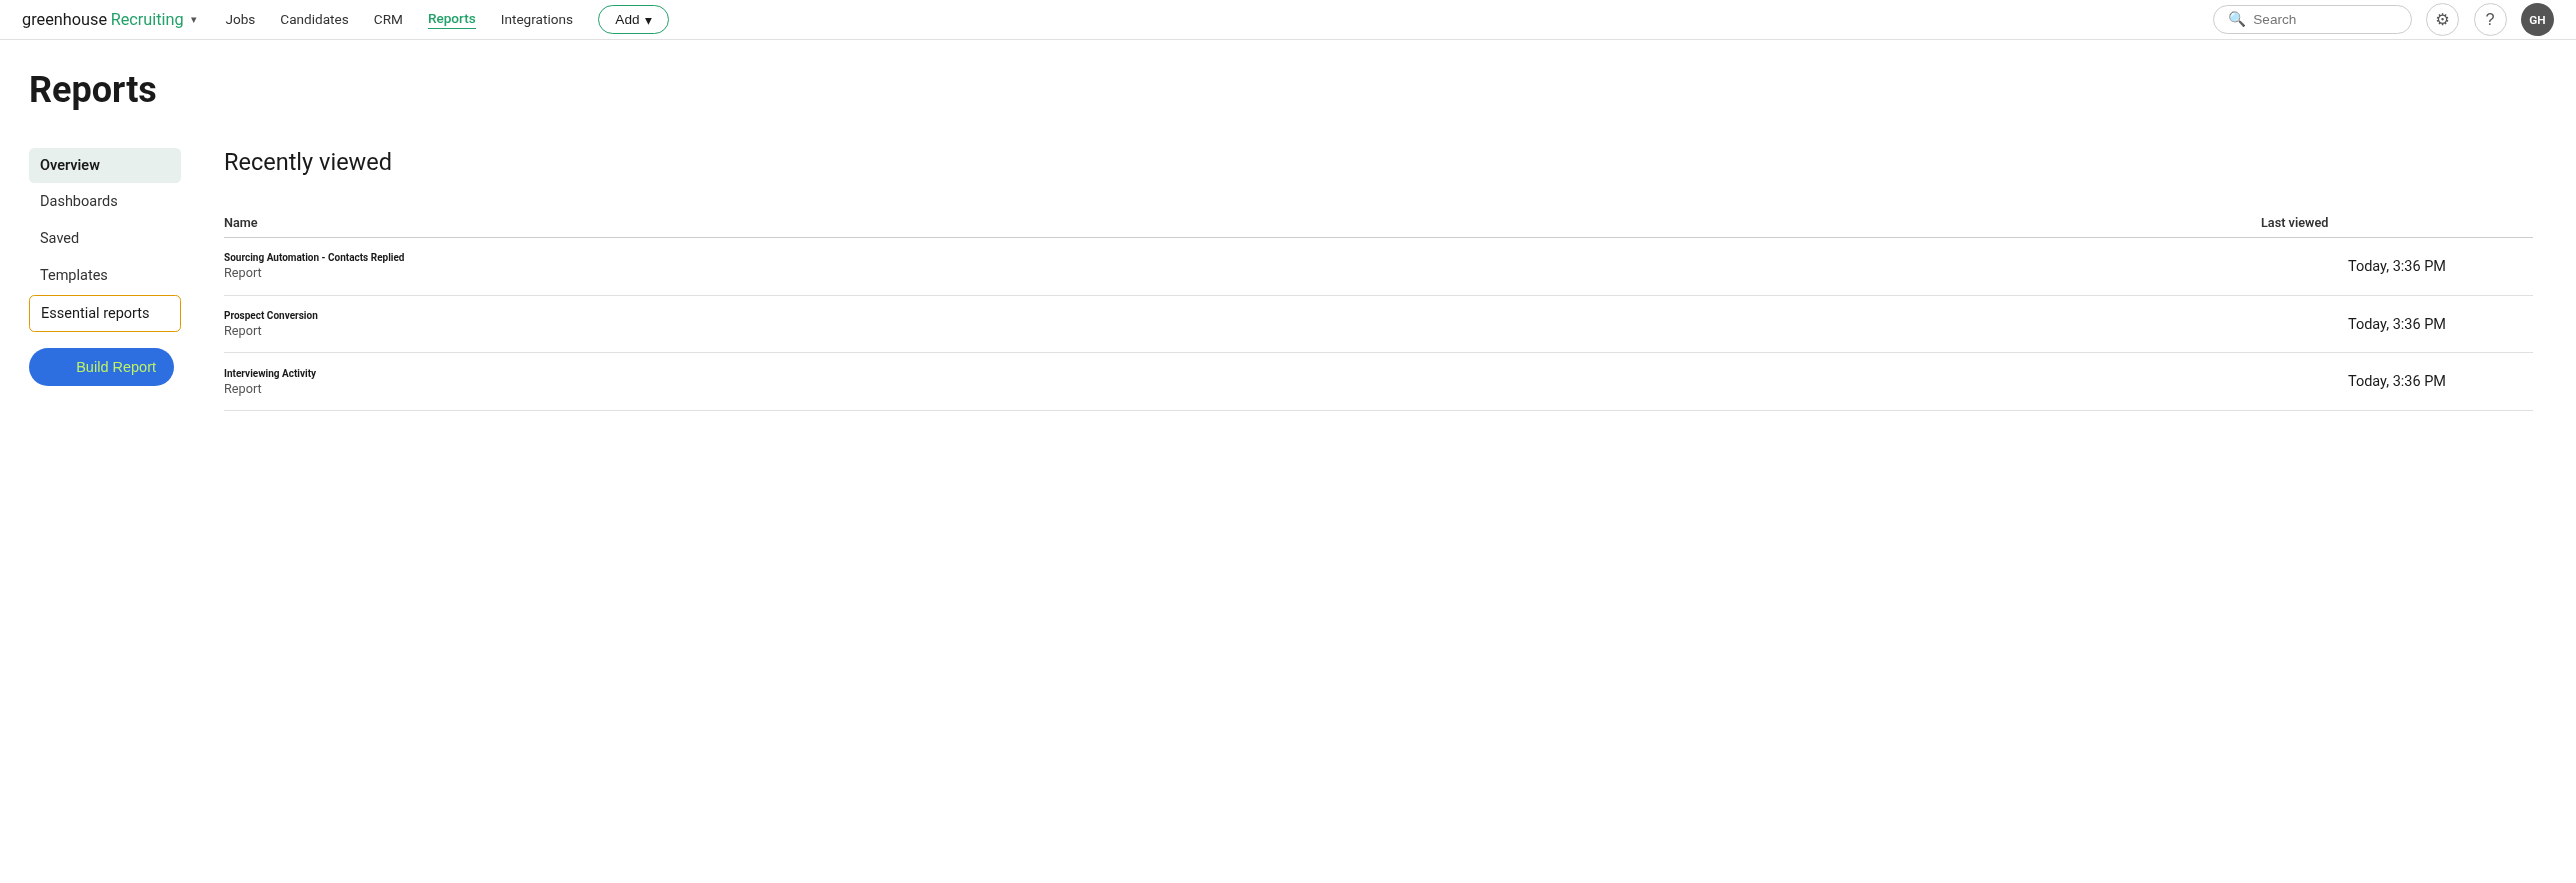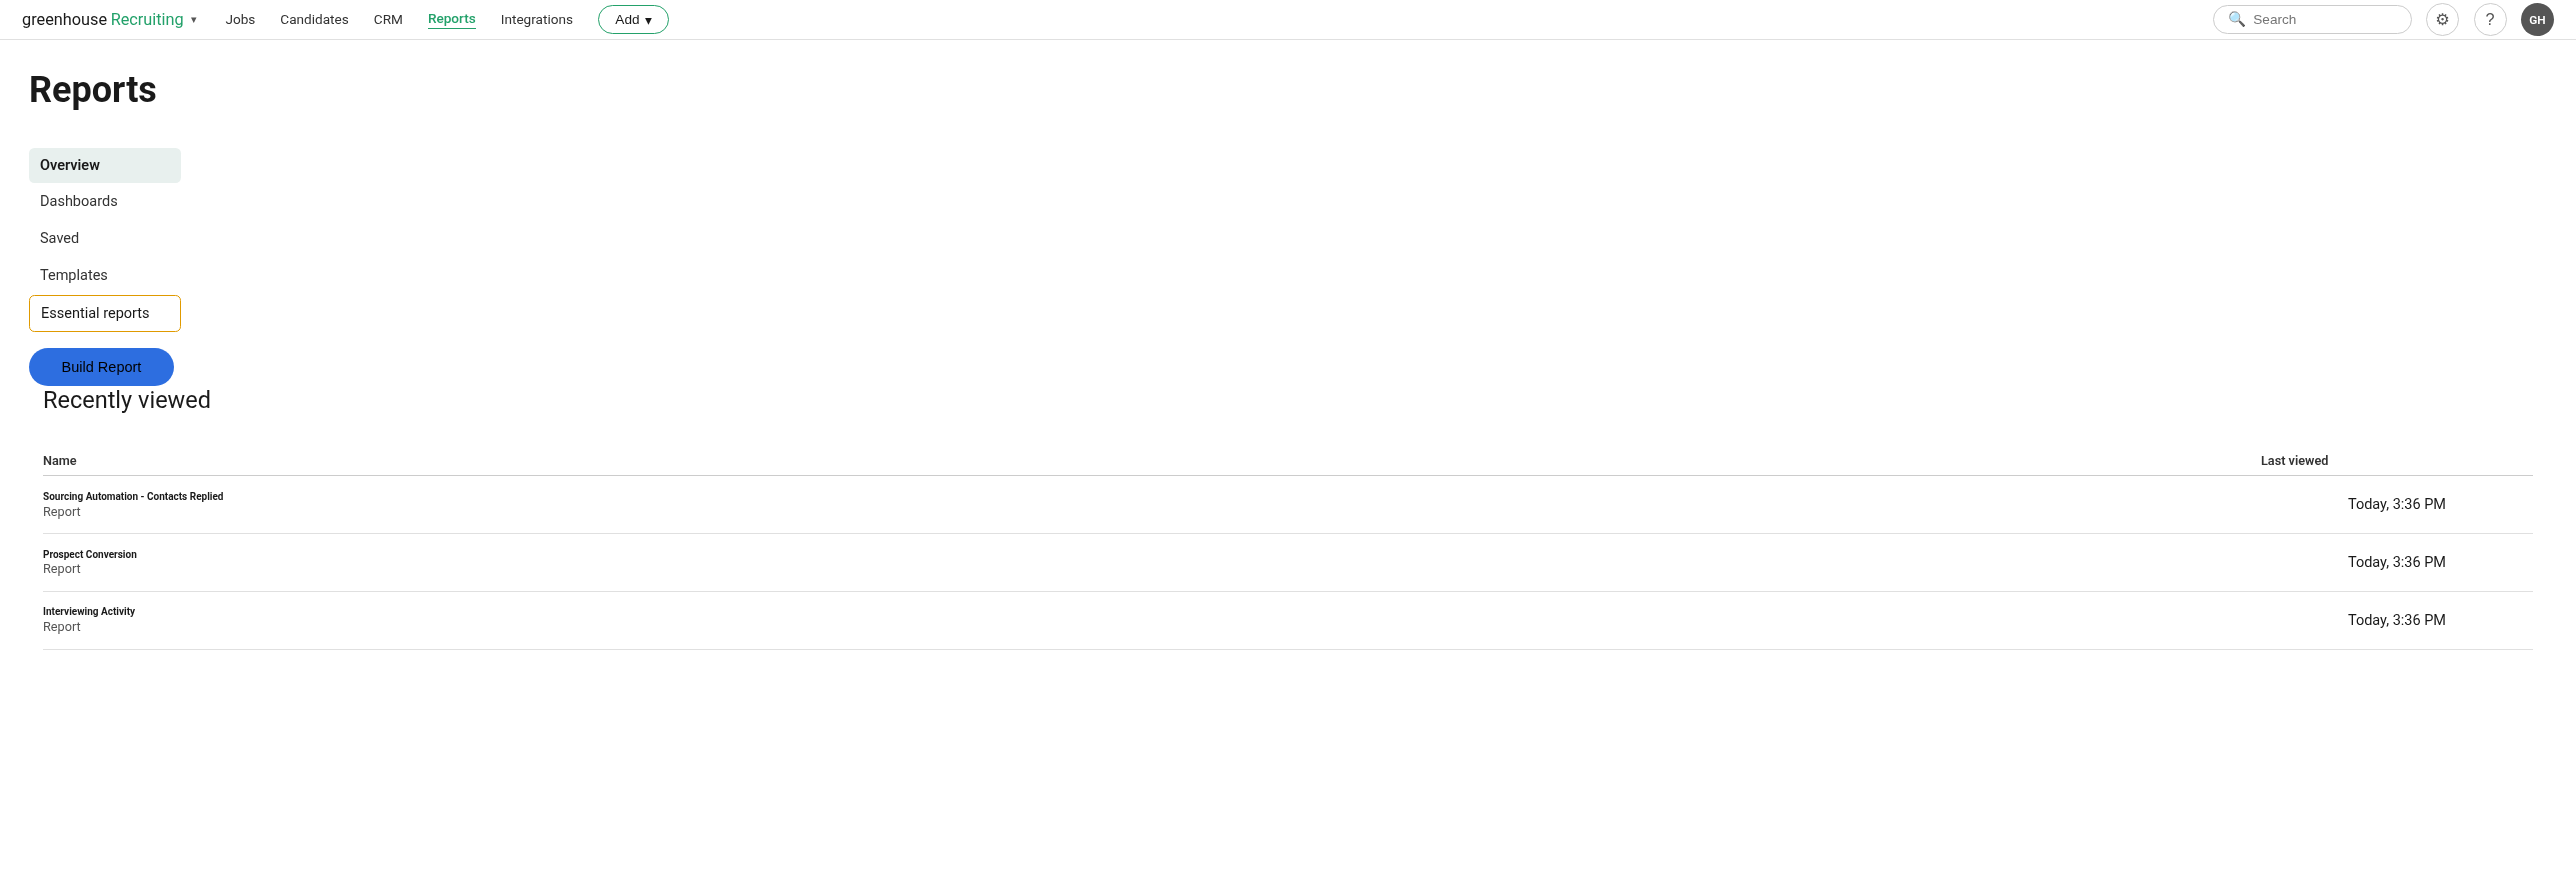--- a/index.html
+++ b/index.html
@@ -182,29 +182,29 @@
 
     .sidebar-item.essential-reports {
       border: 1.8px solid #e09a00;
       border-radius: 5.4px;
       color: #1a1a1a;
     }
 
     .build-report-btn {
       margin-top: 14.5px;
       background: #2d6ee0;
-      color: #000000;
+      color: #bef264;
       border: none;
       border-radius: 22px;
       padding: 11px 18px;
       font-size: 14.5px;
       font-weight: 500;
       cursor: pointer;
       width: 145px;
-      text-align: center;
+      text-align: right;
     }
 
     
     .content {
       flex: 1;
       padding: 0 43px;
     }
 
     .section-title {
       font-size: 23.5px;
@@ -254,21 +254,21 @@
     }
 
     
     .left-section {
       display: flex;
       flex-direction: column;
     }
 
     .sidebar-and-content {
       display: flex;
-      flex-direction: column;
+      flex-direction: row;
     }
   </style>
 </head>
 <body>
 
 <nav class="navbar">
   <div class="navbar-brand">
     <span class="brand-greenhouse">greenhouse</span>
     <span class="brand-recruiting">Recruiting</span>
     <span class="brand-chevron">▾</span>

